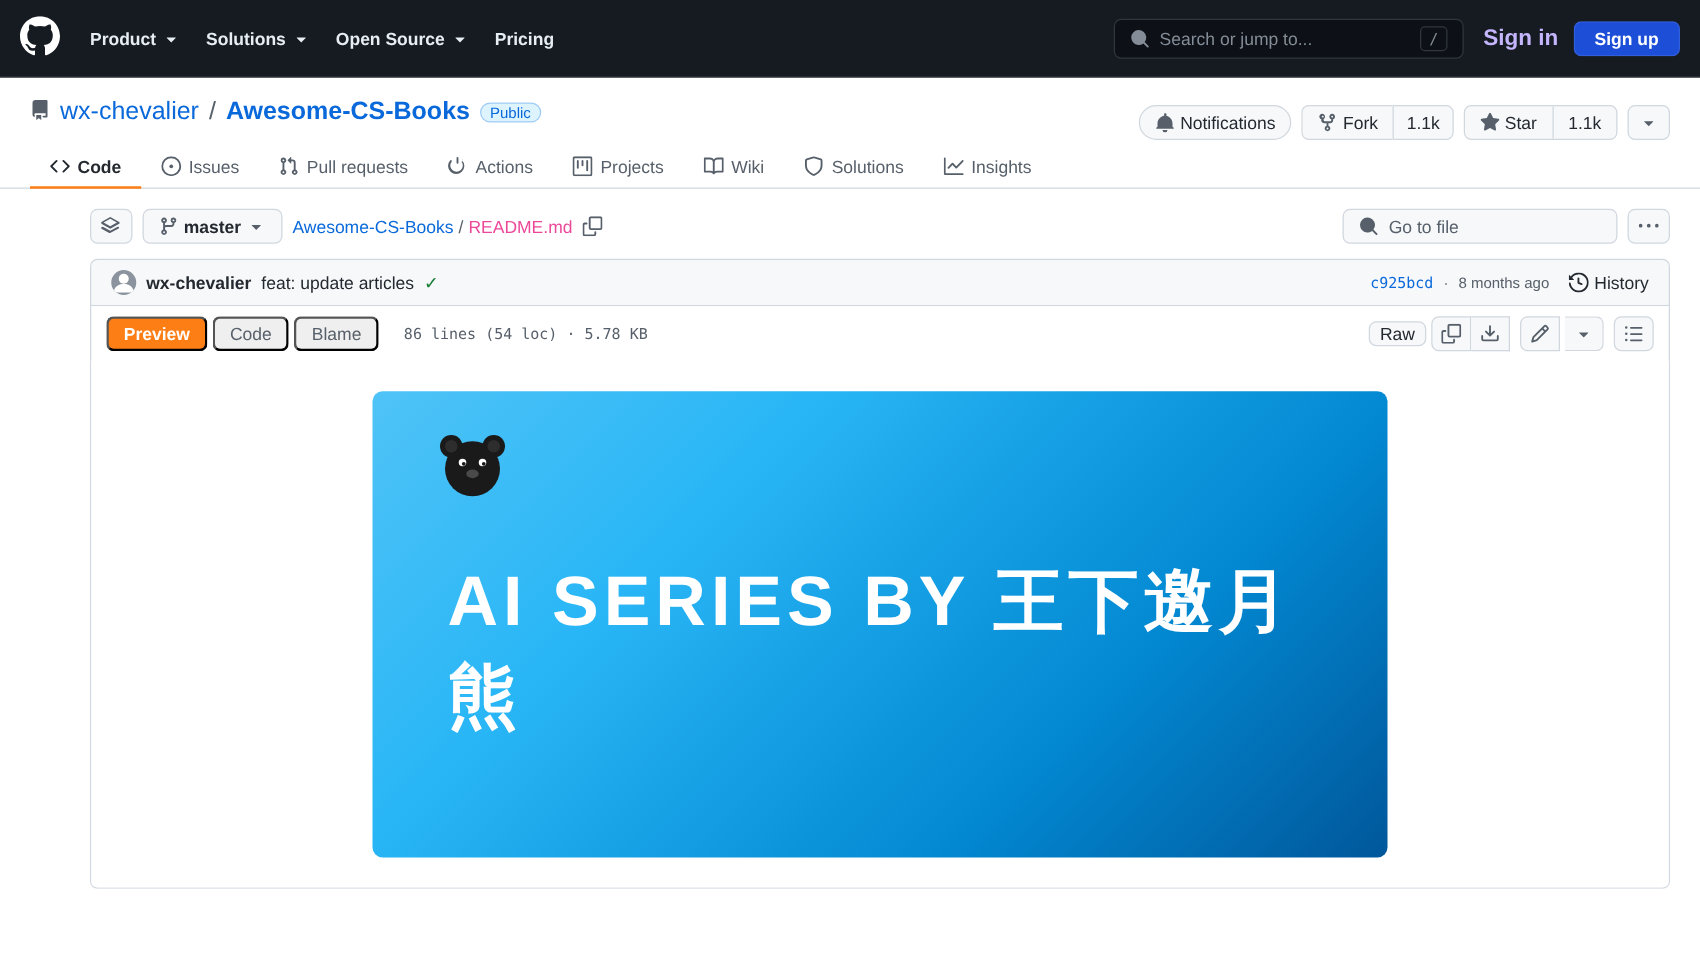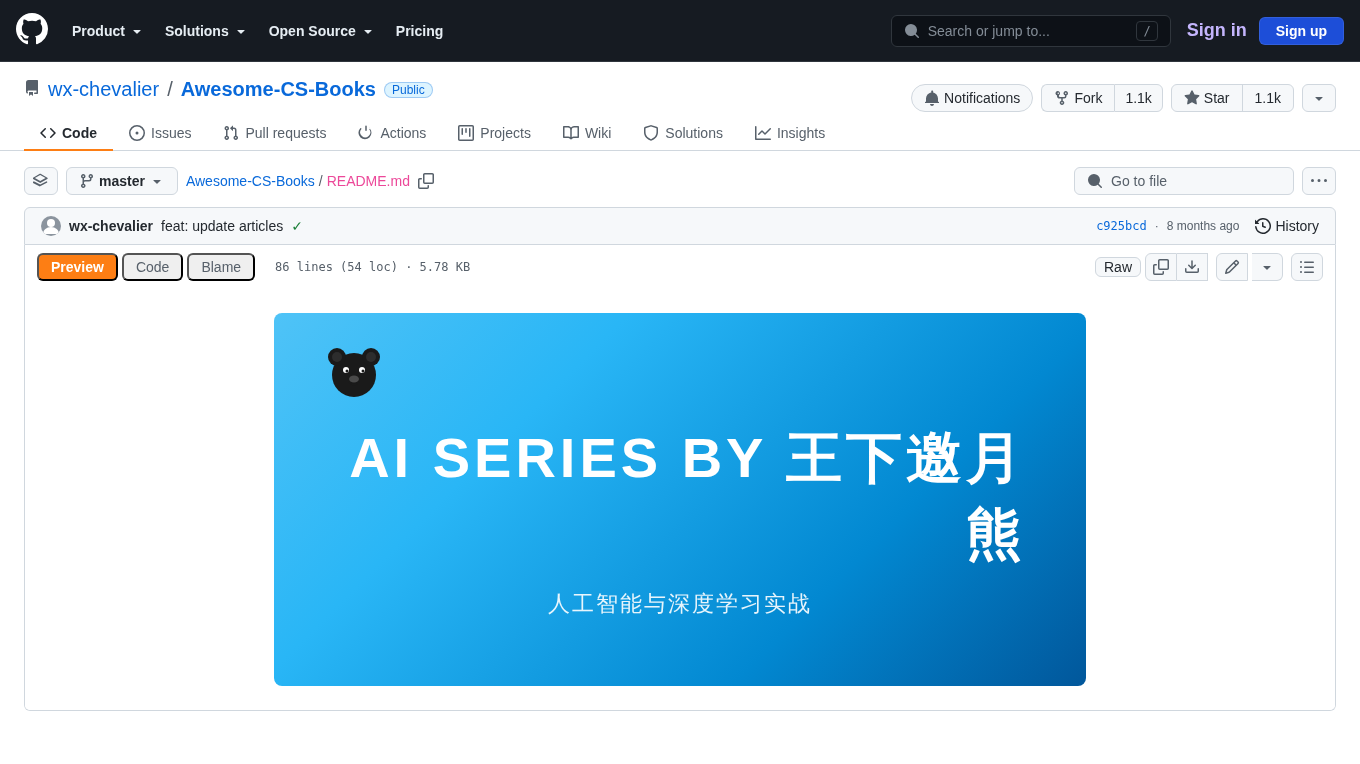--- a/index.html
+++ b/index.html
@@ -32,21 +32,21 @@
     .repo-star-count { padding: 5px 12px; }
     .repo-add-btn { display: flex; align-items: center; padding: 5px 8px; border: 1px solid #d0d7de; border-radius: 6px; background: #f6f8fa; cursor: pointer; }
 
     
     .tab-nav { display: flex; gap: 0; }
     .tab-item { display: flex; align-items: center; gap: 6px; padding: 8px 16px 8px; font-size: 14px; color: #57606a; cursor: pointer; border-bottom: 2px solid transparent; margin-bottom: -1px; white-space: nowrap; }
     .tab-item.active { color: #24292f; font-weight: 600; border-bottom: 2px solid #fd7e14; }
     .tab-item svg { fill: currentColor; }
 
     
-    .file-browser { padding: 16px 24px; }
+    .file-browser { padding: 16px 24px; margin-left: 48px; }
     .file-path-bar { display: flex; align-items: center; gap: 8px; margin-bottom: 12px; }
     .toggle-sidebar-btn { display: flex; align-items: center; padding: 5px 8px; border: 1px solid #d0d7de; border-radius: 6px; background: #f6f8fa; cursor: pointer; }
     .branch-selector { display: flex; align-items: center; gap: 4px; padding: 5px 12px; border: 1px solid #d0d7de; border-radius: 6px; background: #f6f8fa; cursor: pointer; font-size: 14px; font-weight: 600; color: #24292f; }
     .file-breadcrumb { display: flex; align-items: center; gap: 4px; font-size: 14px; }
     .file-breadcrumb-link { color: #0969da; cursor: pointer; }
     .file-breadcrumb-sep { color: #57606a; }
     .file-breadcrumb-current { color: #ec4899; font-weight: 400; }
     .copy-path-btn { display: flex; align-items: center; padding: 4px; cursor: pointer; color: #57606a; border: none; background: none; border-radius: 6px; }
     .more-actions-btn { display: flex; align-items: center; padding: 5px 8px; border: 1px solid #d0d7de; border-radius: 6px; background: #f6f8fa; cursor: pointer; }
 
@@ -66,21 +66,21 @@
     .file-view-tab.active { background: #fd7e14; color: #fff; font-weight: 600; }
     .file-meta { margin-left: auto; font-size: 12px; color: #57606a; font-family: monospace; }
     .file-view-action-btn { display: flex; align-items: center; padding: 1px 8px; border: 1px solid #d0d7de; border-radius: 6px; background: #f6f8fa; cursor: pointer; font-size: 14px; color: #24292f; font-weight: 500; }
     .file-view-action-icon { display: flex; align-items: center; padding: 5px 6px; border: 1px solid #d0d7de; border-radius: 6px; background: #f6f8fa; cursor: pointer; }
 
     
     .file-content { border: 1px solid #d0d7de; border-top: none; border-radius: 0 0 6px 6px; overflow: hidden; }
     .file-image-content { padding: 24px; display: flex; justify-content: center; background: #fff; }
     .readme-image { width: 100%; max-width: 812px; height: 373px; background: linear-gradient(135deg, #4FC3F7 0%, #29B6F6 30%, #0288D1 70%, #01579B 100%); border-radius: 8px; display: flex; flex-direction: column; align-items: flex-start; justify-content: center; padding: 40px 60px; position: relative; overflow: hidden; }
     .readme-image-bear { position: absolute; top: 30px; left: 50px; width: 60px; height: 60px; }
-    .readme-image-title { font-size: 56px; font-weight: 900; color: #fff; letter-spacing: 4px; font-family: Arial Black, sans-serif; text-align: right; width: 100%; margin-top: 40px; }
+    .readme-image-title { font-size: 56px; font-weight: 900; color: #fff; letter-spacing: 4px; font-family: Arial Black, sans-serif; text-align: left; width: 100%; margin-top: 40px; }
     .readme-image-subtitle { font-size: 22px; color: rgba(255,255,255,0.9); text-align: center; width: 100%; margin-top: 16px; letter-spacing: 2px; }
 
     
     .goto-file-btn { display: flex; align-items: center; gap: 8px; padding: 5px 12px; border: 1px solid #d0d7de; border-radius: 6px; background: #f6f8fa; cursor: pointer; font-size: 14px; color: #57606a; min-width: 220px; }
 
     svg { display: inline-block; }
   </style>
 </head>
 <body>
 
@@ -362,17 +362,16 @@
           <circle cx="38" cy="27" r="3" fill="white"></circle>
           <circle cx="23" cy="28" r="1.5" fill="#1a1a1a"></circle>
           <circle cx="39" cy="28" r="1.5" fill="#1a1a1a"></circle>
 
           <ellipse cx="30" cy="36" rx="5" ry="3.5" fill="#4a4a4a"></ellipse>
 
           <path d="M 25 39 Q 30 44 35 39" stroke="#1a1a1a" stroke-width="1.5" fill="none"></path>
         </svg>
 
         <div class="readme-image-title">AI SERIES BY 王下邀月熊</div>
-        <div class="readme-image-subtitle">人工智能与深度学习实战</div>
       </div>
     </div>
   </div>
 </div>
 
 </body></html>

